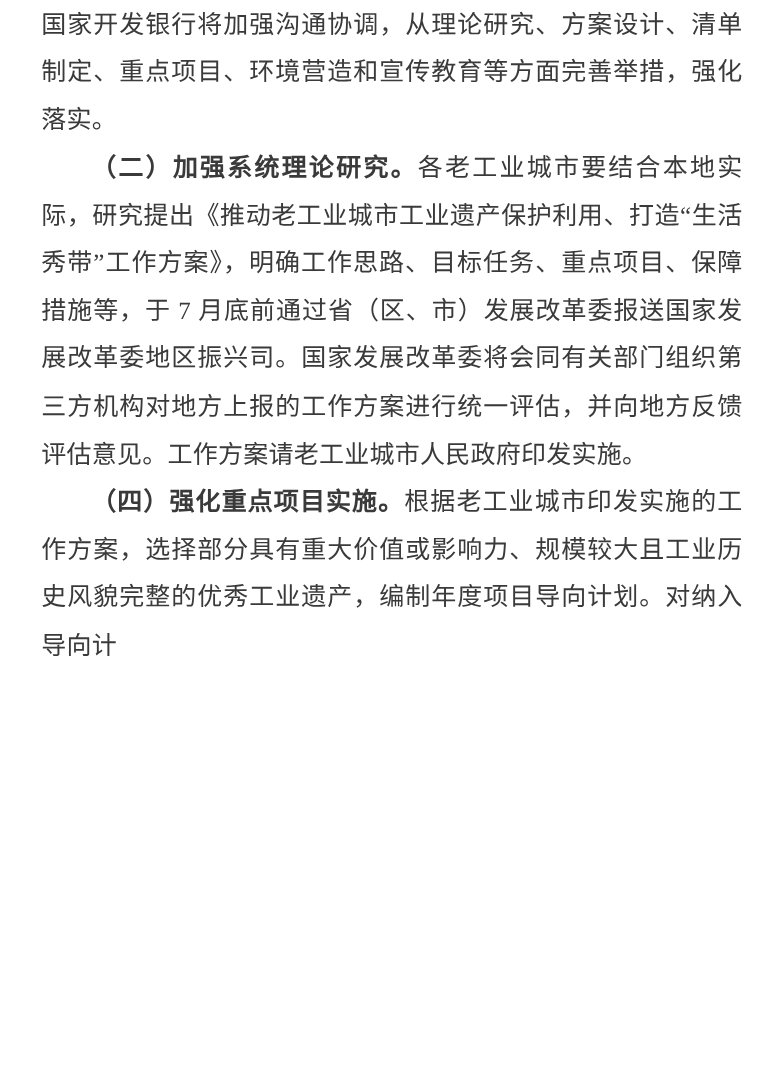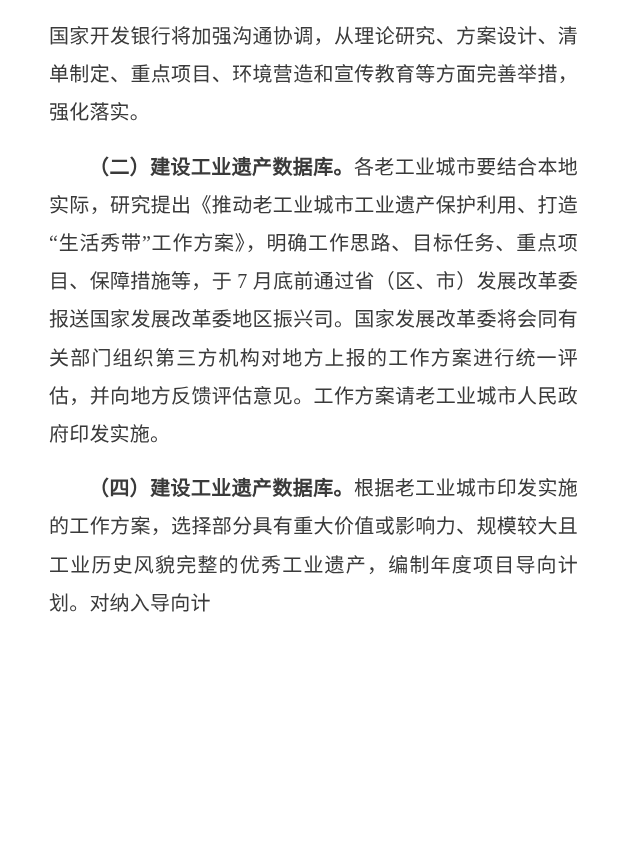--- a/index.html
+++ b/index.html
@@ -20,39 +20,39 @@
     padding: 1px 32px 0 33px;
     font-family: "Liberation Serif", "DejaVu Serif", serif;
     font-size: 20px;
     line-height: 38.2px;
     color: #3a3a3a;
     text-align: justify;
     text-justify: inter-character;
     letter-spacing: 0.2px;
   }
   .doc-content p {
-    margin: 16px;
+    margin: 0;
     padding: 0;
     text-indent: 2em;
   }
   .doc-content p.continuation {
     text-indent: 0;
   }
   .para-heading {
     font-weight: 700;
   }
 </style>
 </head>
 <body>
 
 <div class="page">
   <div class="doc-content">
 
     <p class="continuation"><span>国家开发银行将加强沟通协调，从理论研究、方案设计、清单制定、重点项目、环境营造和宣传教育等方面完善举措，强化落实。</span></p>
 
 
-    <p><span class="para-heading">（二）建设工业遗产数据库。</span><span>各老工业城市要结合本地实际，研究提出《推动老工业城市工业遗产保护利用、打造“生活秀带”工作方案》，明确工作思路、目标任务、重点项目、保障措施等，于 7 月底前通过省（区、市）发展改革委报送国家发展改革委地区振兴司。国家发展改革委将会同有关部门组织第三方机构对地方上报的工作方案进行统一评估，并向地方反馈评估意见。工作方案请老工业城市人民政府印发实施。</span></p>
+    <p><span class="para-heading">（二）加强系统理论研究。</span><span>各老工业城市要结合本地实际，研究提出《推动老工业城市工业遗产保护利用、打造“生活秀带”工作方案》，明确工作思路、目标任务、重点项目、保障措施等，于 7 月底前通过省（区、市）发展改革委报送国家发展改革委地区振兴司。国家发展改革委将会同有关部门组织第三方机构对地方上报的工作方案进行统一评估，并向地方反馈评估意见。工作方案请老工业城市人民政府印发实施。</span></p>
 
 
-    <p><span class="para-heading">（四）建设工业遗产数据库。</span><span>根据老工业城市印发实施的工作方案，选择部分具有重大价值或影响力、规模较大且工业历史风貌完整的优秀工业遗产，编制年度项目导向计划。对纳入导向计</span></p>
+    <p><span class="para-heading">（四）强化重点项目实施。</span><span>根据老工业城市印发实施的工作方案，选择部分具有重大价值或影响力、规模较大且工业历史风貌完整的优秀工业遗产，编制年度项目导向计划。对纳入导向计</span></p>
 
   </div>
 </div>
 
 </body></html>

